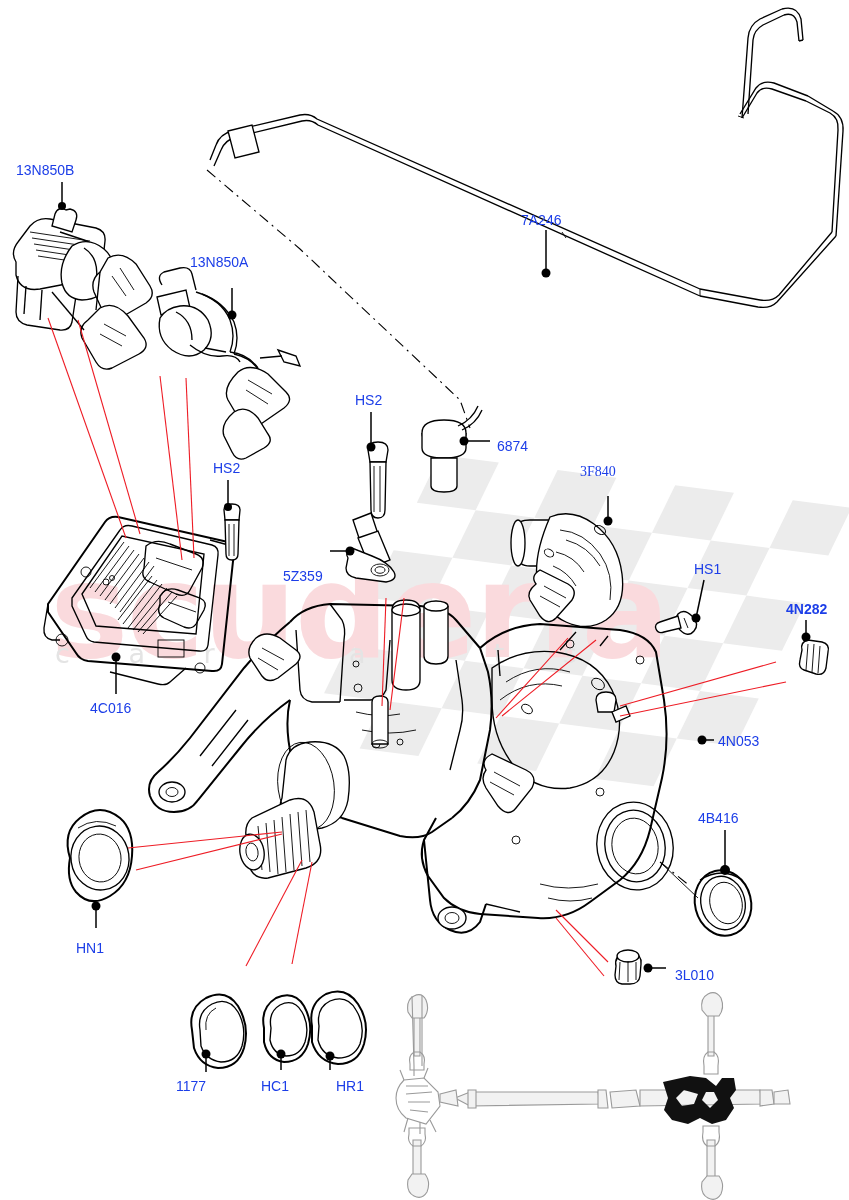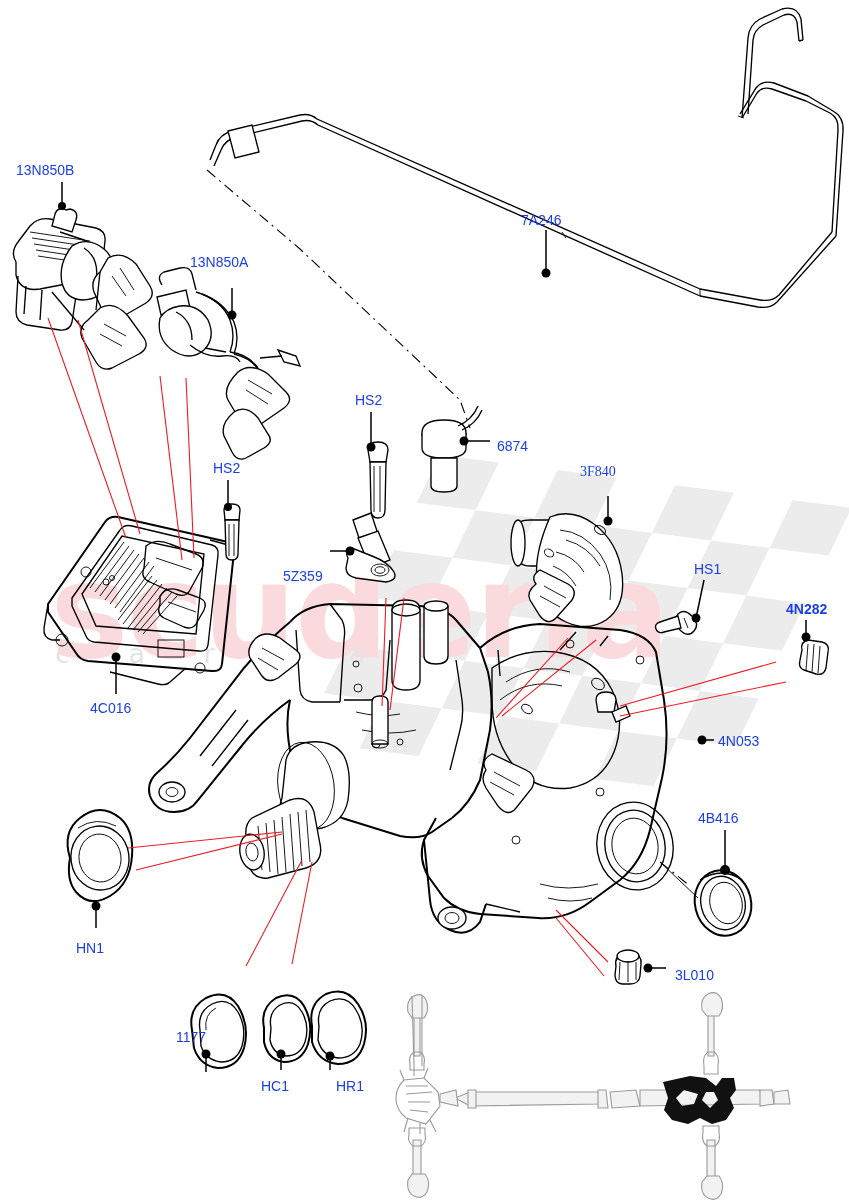--- a/index.html
+++ b/index.html
@@ -448,17 +448,17 @@
   <div class="lbl" style="left:213px;top:460px;">HS2</div>
   <div class="lbl" style="left:580px;top:464px;font-family:Liberation Serif, serif;">3F840</div>
   <div class="lbl" style="left:283px;top:568px;">5Z359</div>
   <div class="lbl" style="left:694px;top:561px;">HS1</div>
   <div class="lbl" style="left:786px;top:601px;font-weight:bold;">4N282</div>
   <div class="lbl" style="left:90px;top:700px;">4C016</div>
   <div class="lbl" style="left:718px;top:733px;">4N053</div>
   <div class="lbl" style="left:698px;top:810px;">4B416</div>
   <div class="lbl" style="left:68px;top:940px;margin-left:8px;">HN1</div>
   <div class="lbl" style="left:675px;top:967px;">3L010</div>
-  <div class="lbl" style="left:176px;top:1029px;">1177</div>
+  <div class="lbl" style="left:176px;top:1078px;">1177</div>
   <div class="lbl" style="left:261px;top:1078px;text-align:center;">HC1</div>
   <div class="lbl" style="left:336px;top:1078px;">HR1</div>
 
 </div>
 
 </body></html>

